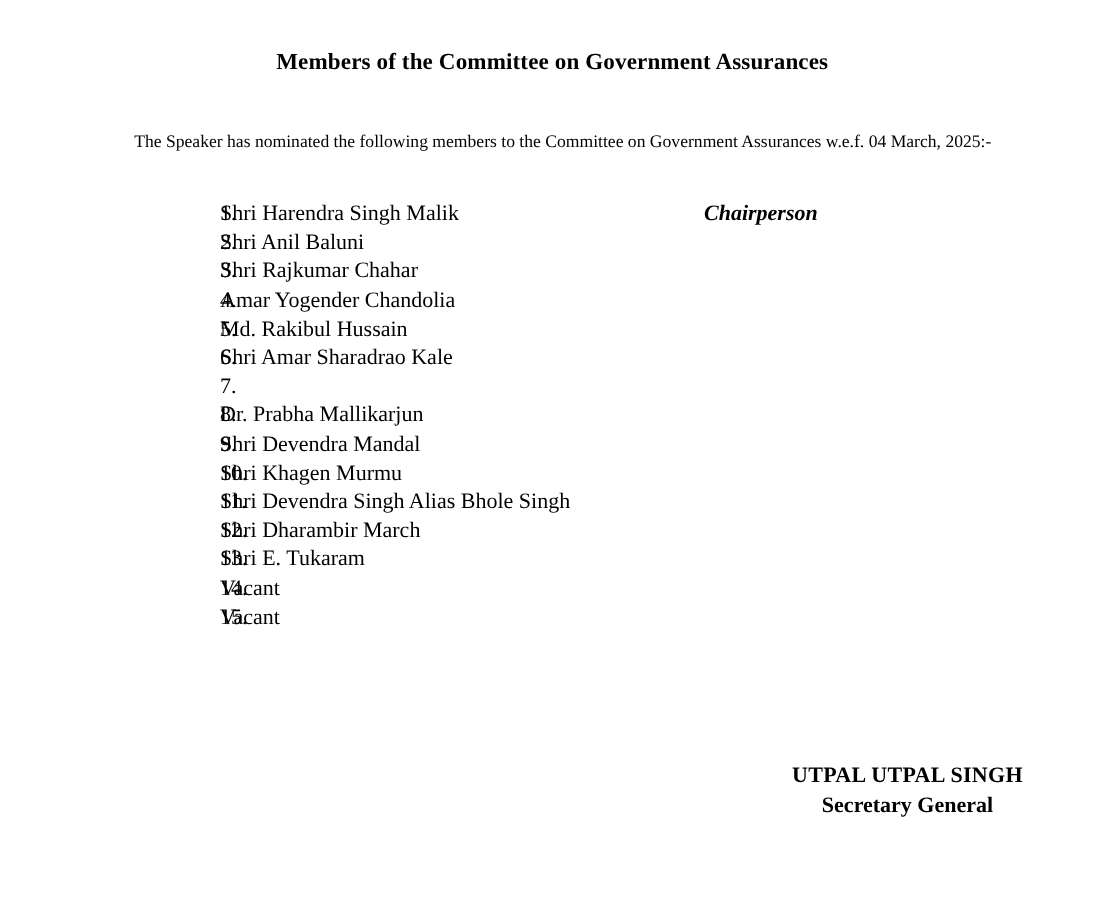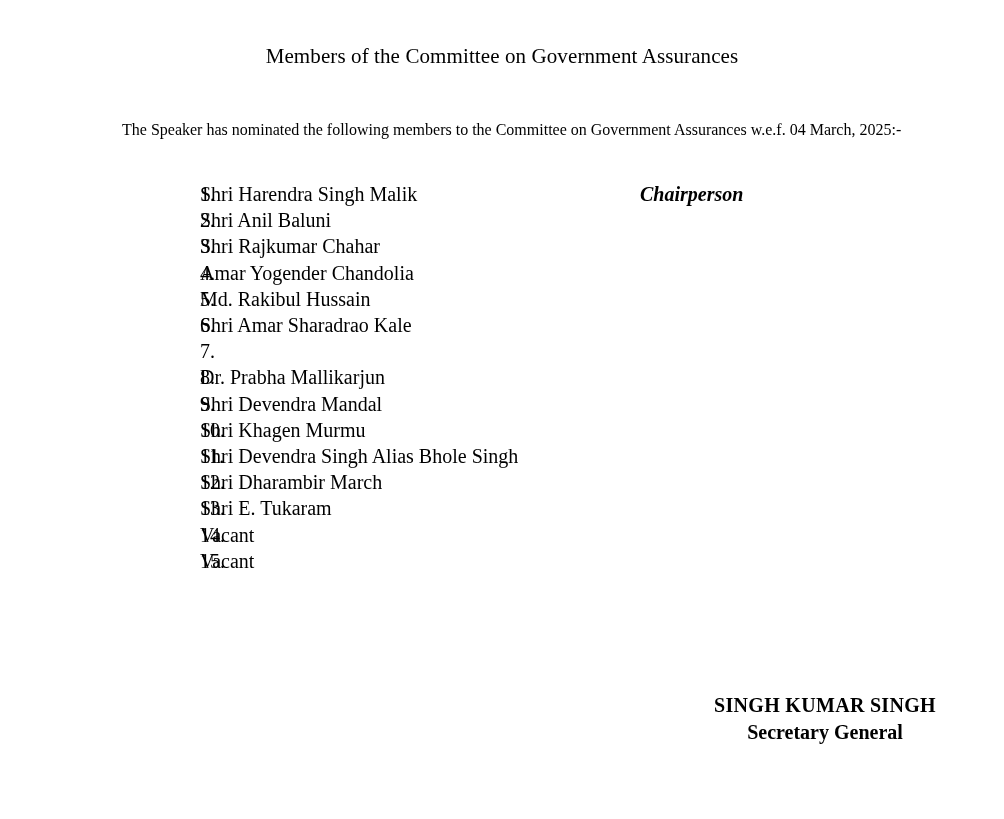--- a/index.html
+++ b/index.html
@@ -16,21 +16,21 @@
   }
   .page {
     position: relative;
     width: 1004px;
     height: 819px;
     box-sizing: border-box;
     padding: 0;
   }
   .doc-title {
     text-align: center;
-    font-weight: normal;
+    font-weight: bold;
     font-size: 21px;
     letter-spacing: 0.1px;
     margin: 44px 0 0 0;
   }
   .intro {
     margin: 46px 96px 0 96px;
     font-size: 16px;
     line-height: 30px;
     text-align: justify;
     text-justify: inter-word;
@@ -164,17 +164,17 @@
       <span class="m-role"></span>
     </li>
     <li class="member-row">
       <span class="m-num">15.</span>
       <span class="m-name">Vacant</span>
       <span class="m-role"></span>
     </li>
   </ul>
 
   <div class="signature">
-    <div class="sig-name">SINGH KUMAR SINGH</div>
+    <div class="sig-name">UTPAL UTPAL SINGH</div>
     <div class="sig-designation">Secretary General</div>
   </div>
 
 </div>
 
 </body></html>

